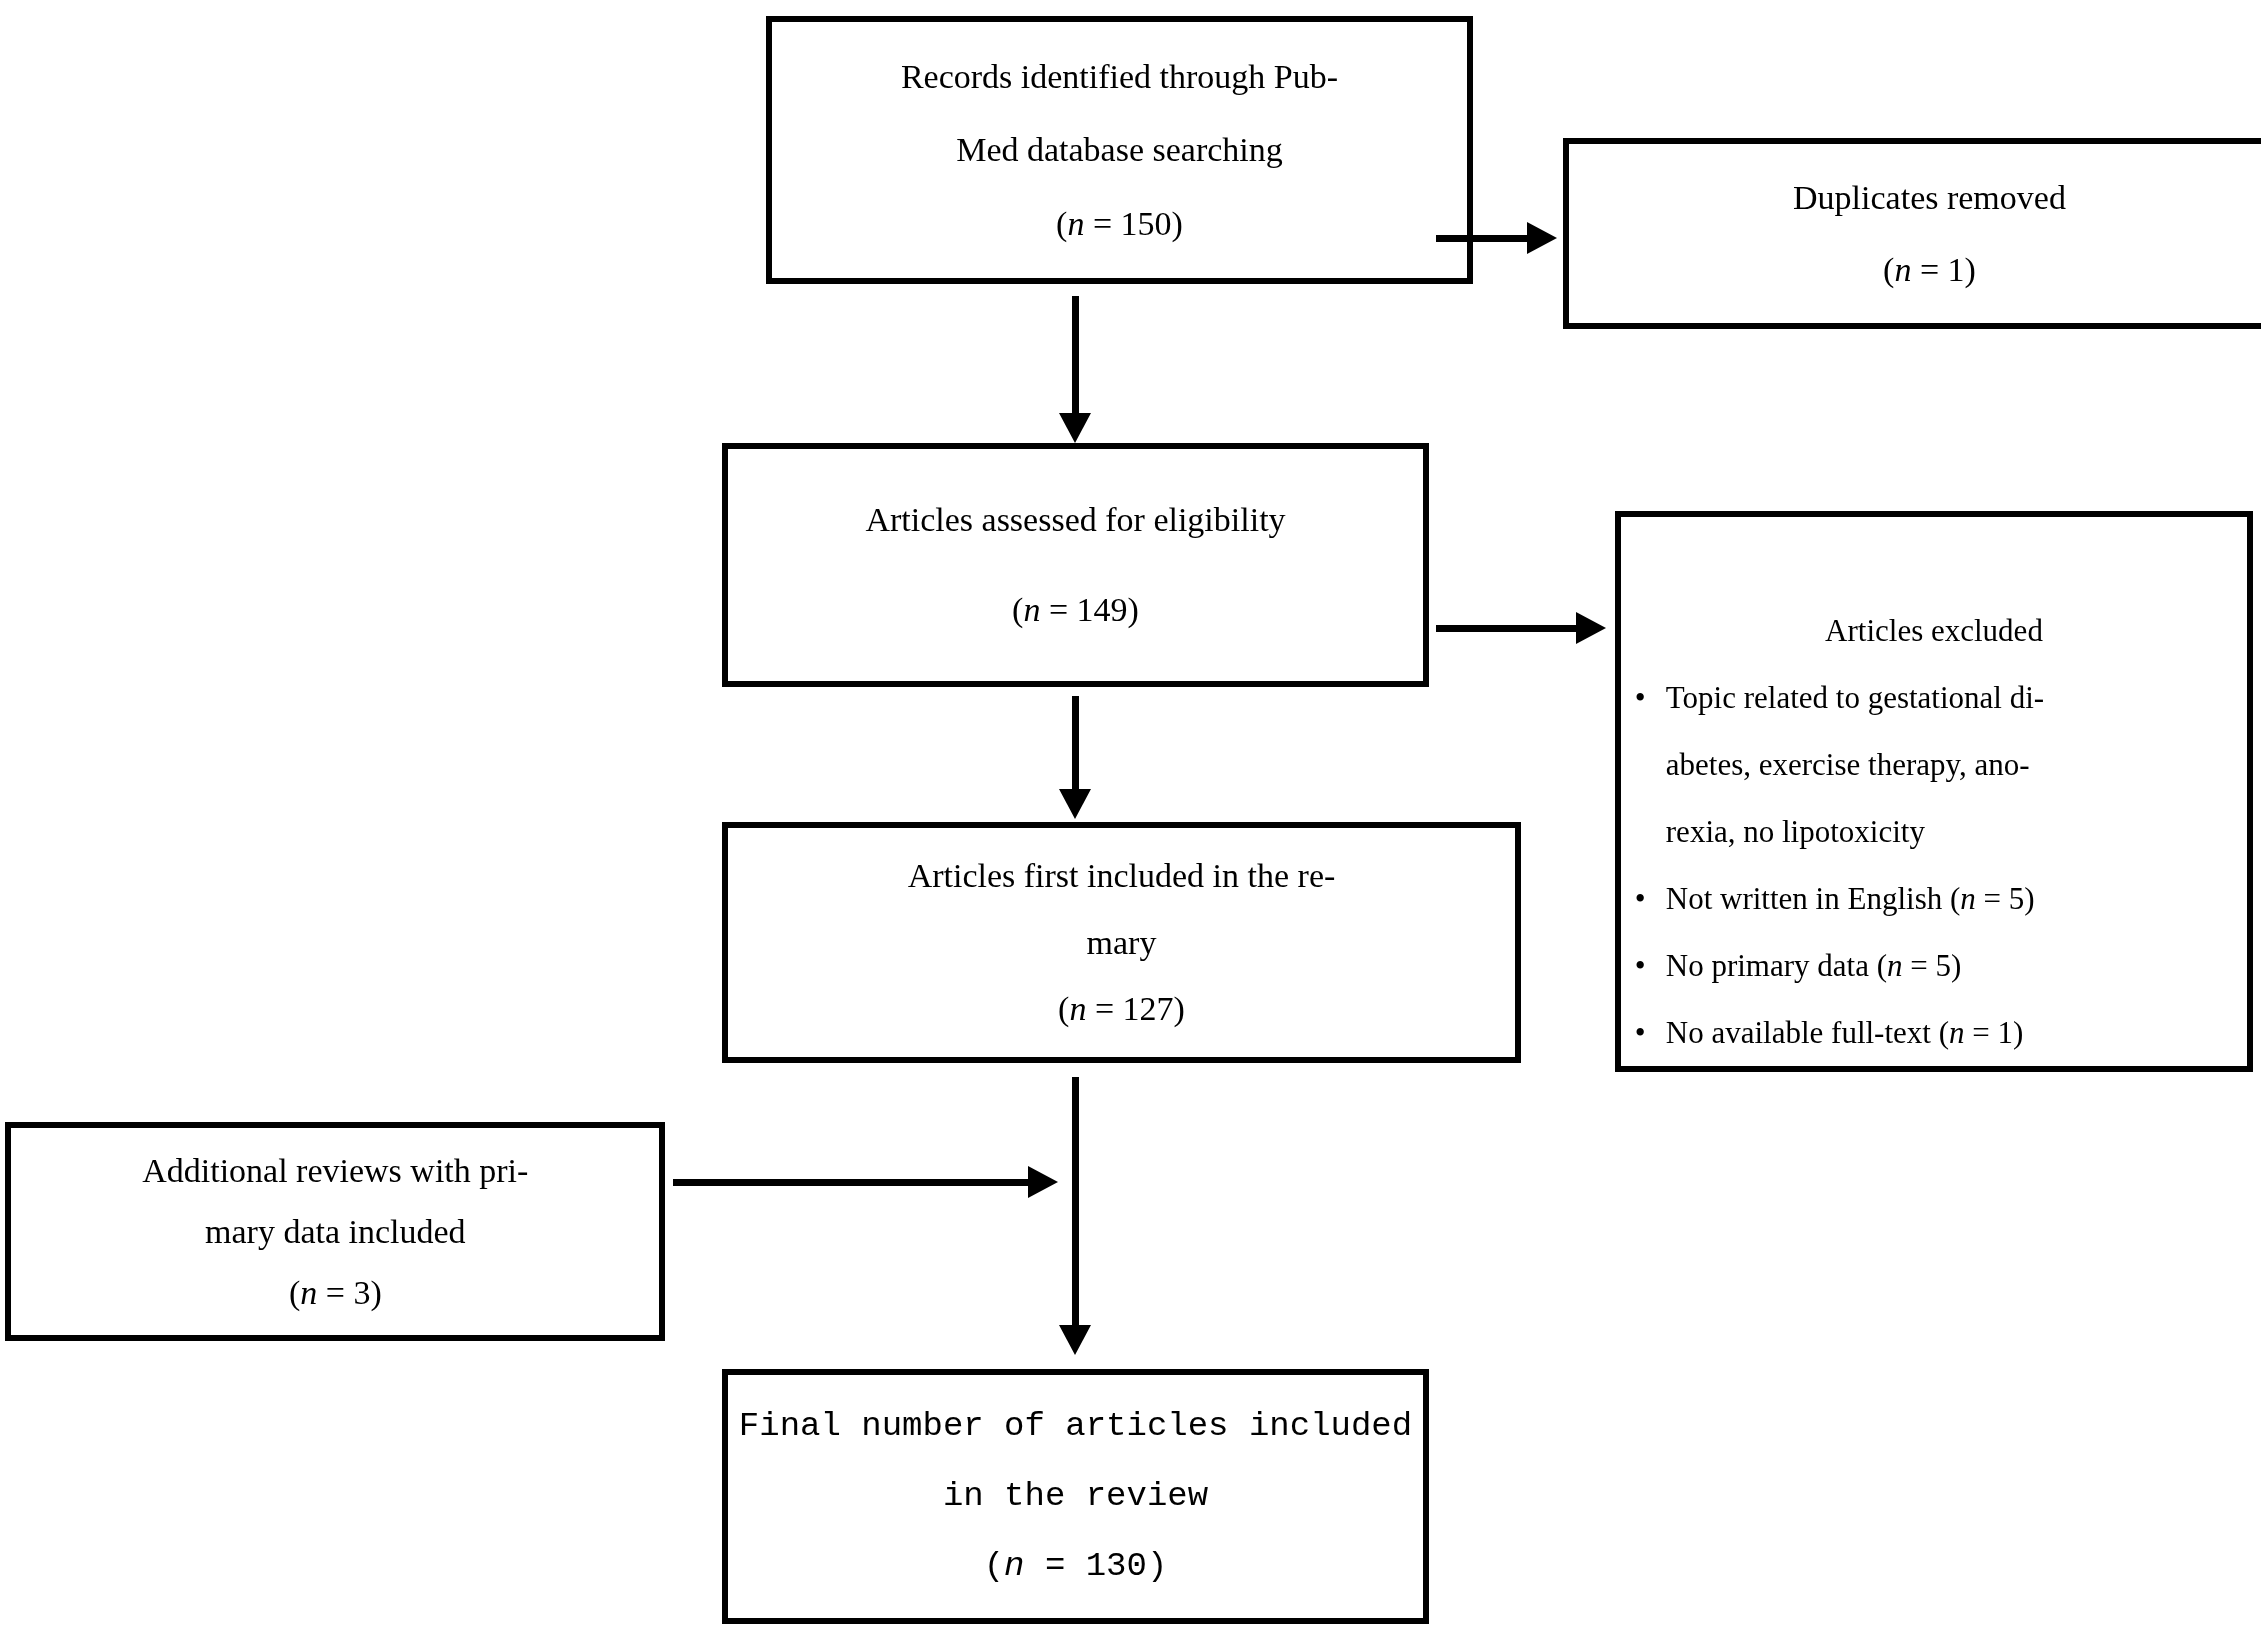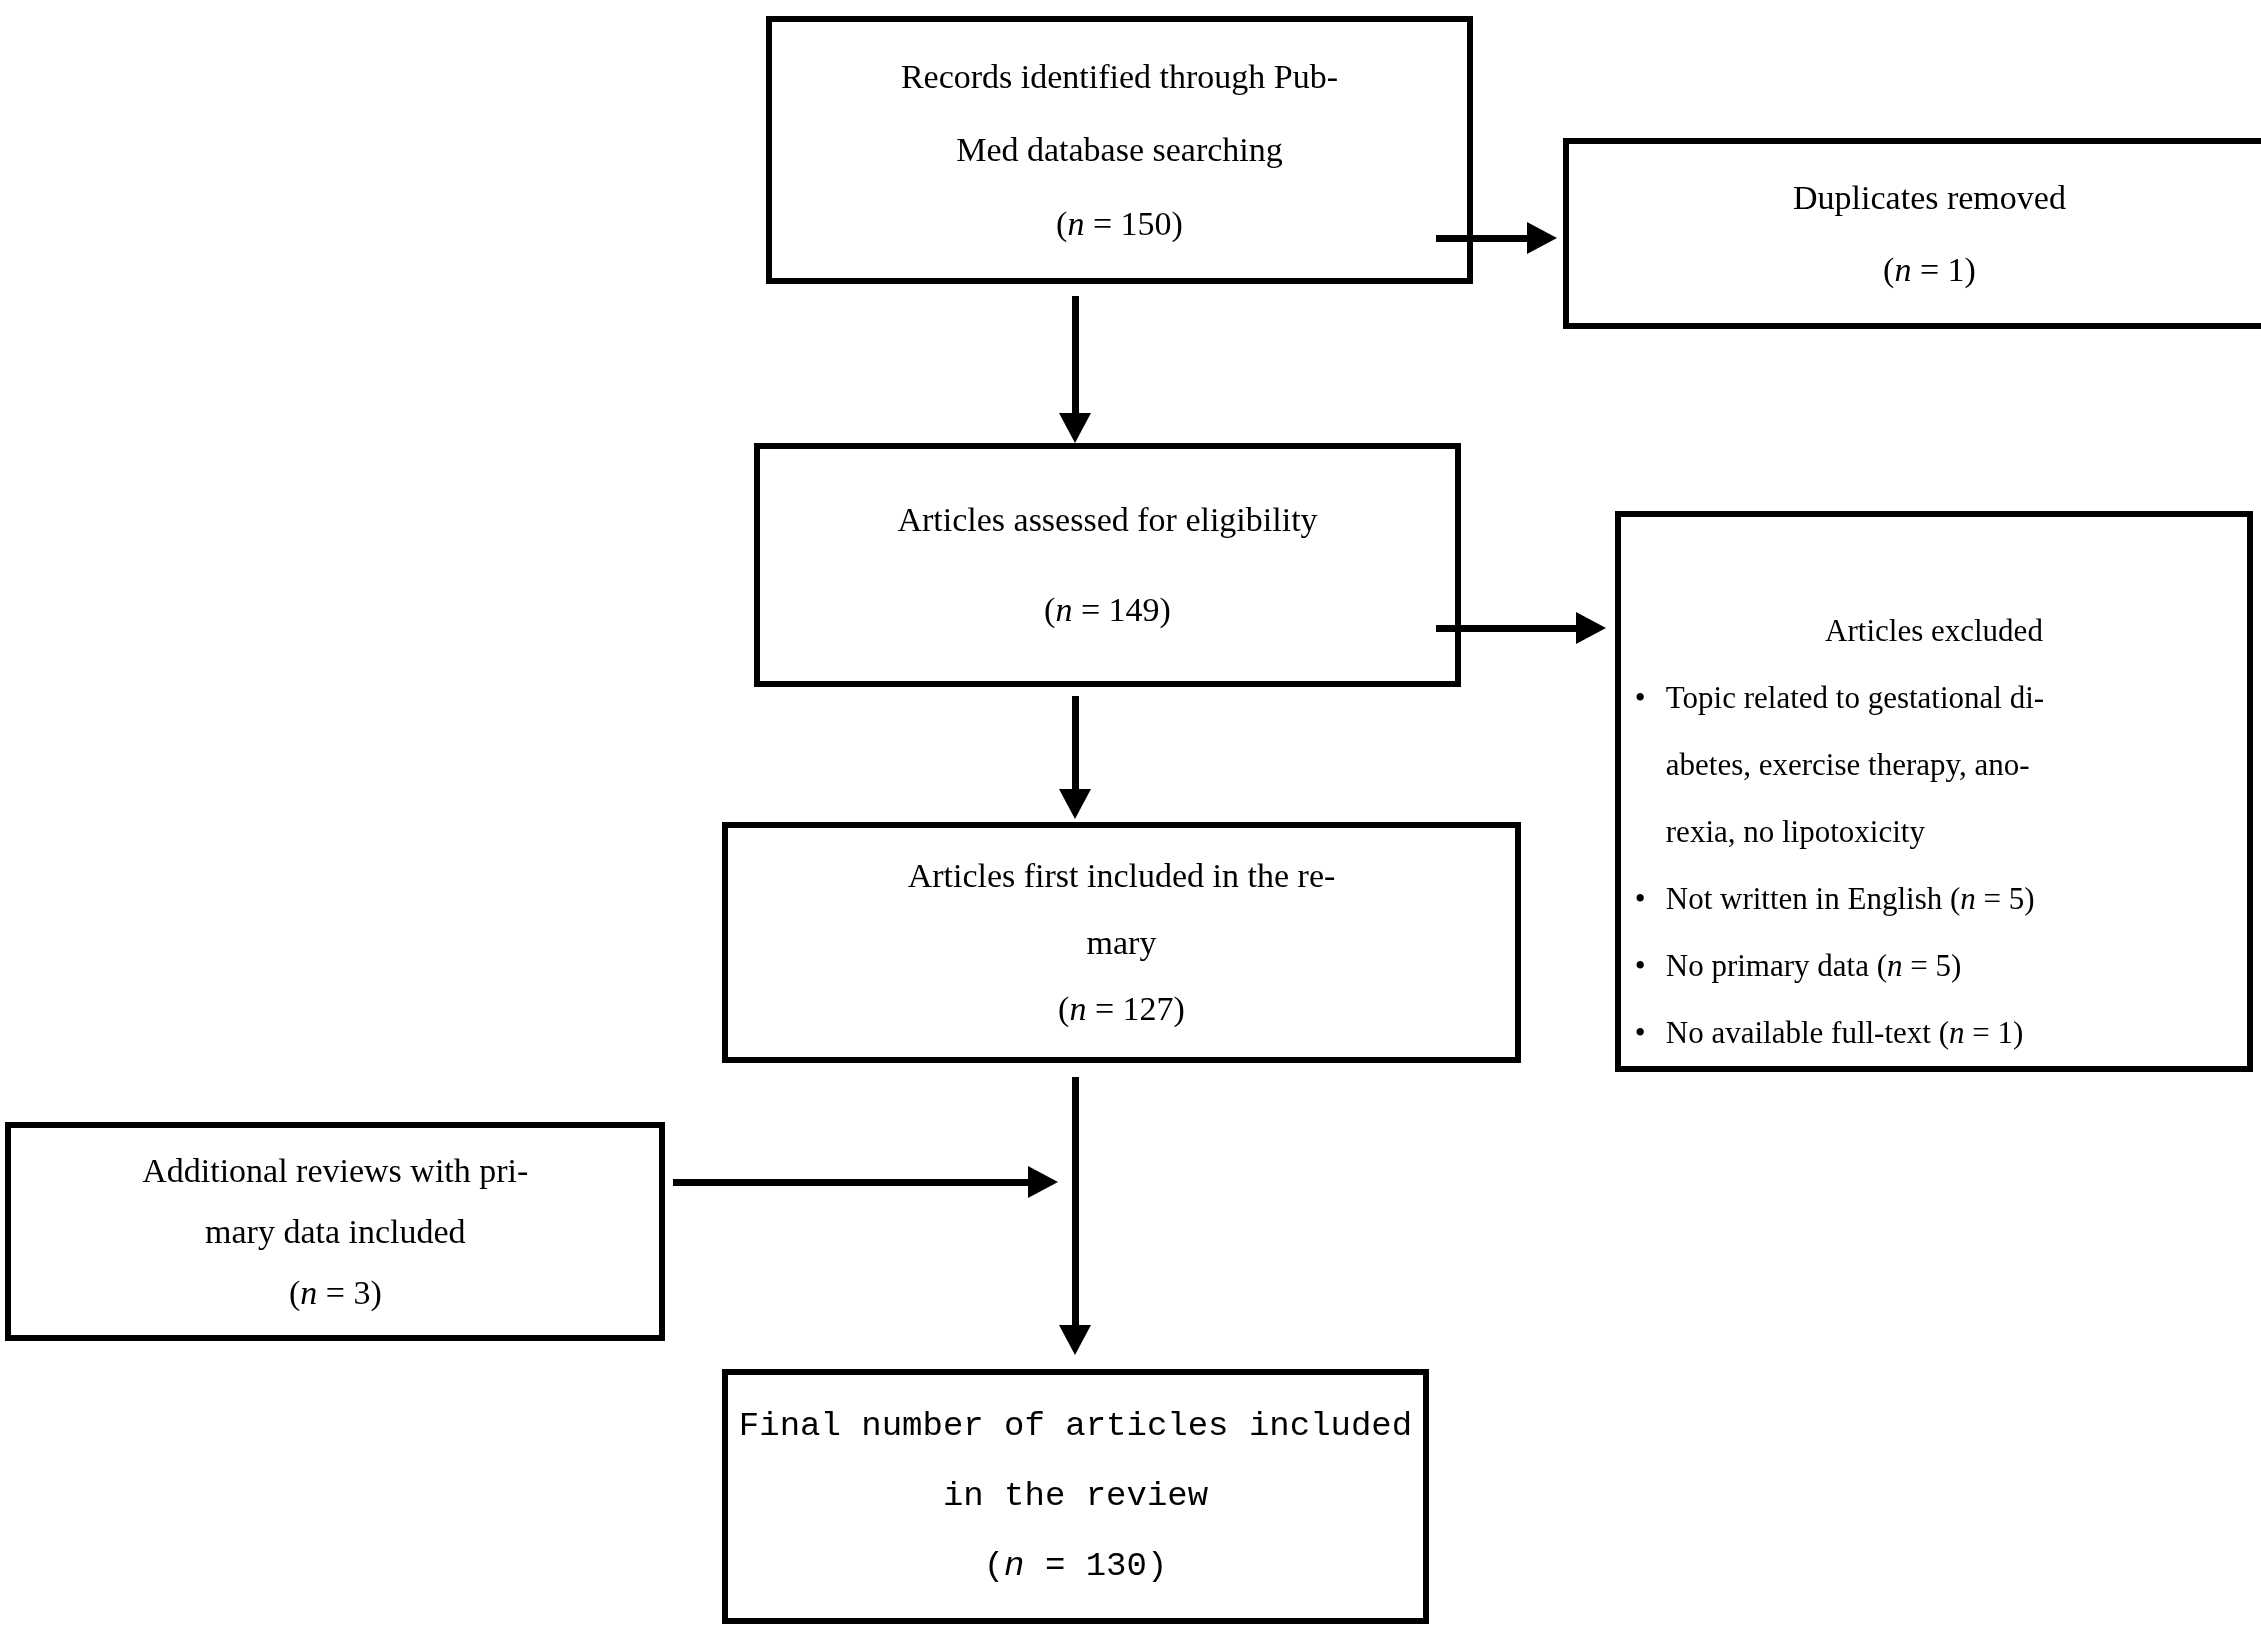--- a/index.html
+++ b/index.html
@@ -24,21 +24,21 @@
     font-size:34px;
   }
   .box .line{
     white-space:nowrap;
     line-height:1.1;
     text-align:center;
   }
   
   #box-records   {left:722px; top:16px;   width:707px; height:268px;margin-left:44px;}
   #box-duplicates{left:1563px; top:138px;  width:733px; height:191px;}
-  #box-assessed  {left:722px; top:443px;  width:707px; height:244px;margin-left:32px;}
+  #box-assessed  {left:722px; top:443px;  width:707px; height:244px;}
   #box-excluded  {left:1615px; top:511px;  width:638px; height:561px;
                   justify-content:flex-end; align-items:stretch;
                   font-size:31px; padding:0 13.8px 0 13.8px;}
   #box-first     {left:722px; top:822px; width:799px; height:241px;}
   #box-additional{left:5.3px;   top:1122px; width:660px; height:219px;}
   #box-final     {left:722px; top:1369px; width:707px; height:255px;font-family:Liberation Mono, monospace;}
 
   #box-excluded .xline{line-height:67px; white-space:nowrap;}
   #box-excluded .title{text-align:center;}
   .bullet{display:flex; align-items:flex-start;}

